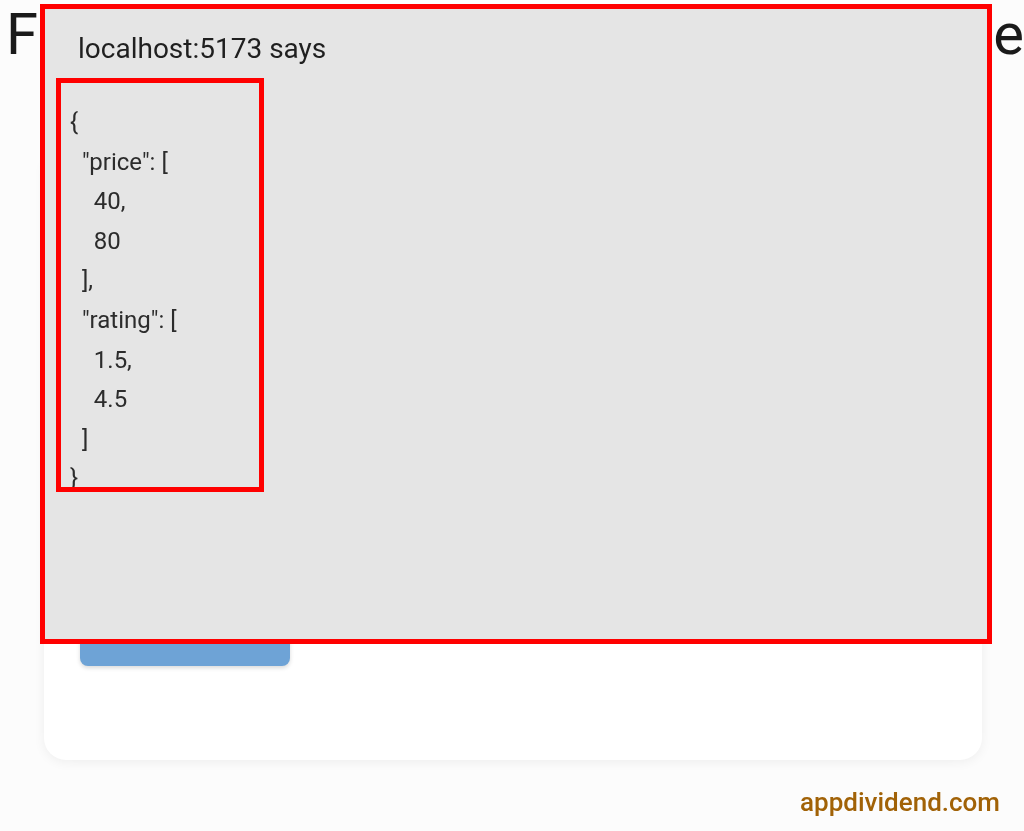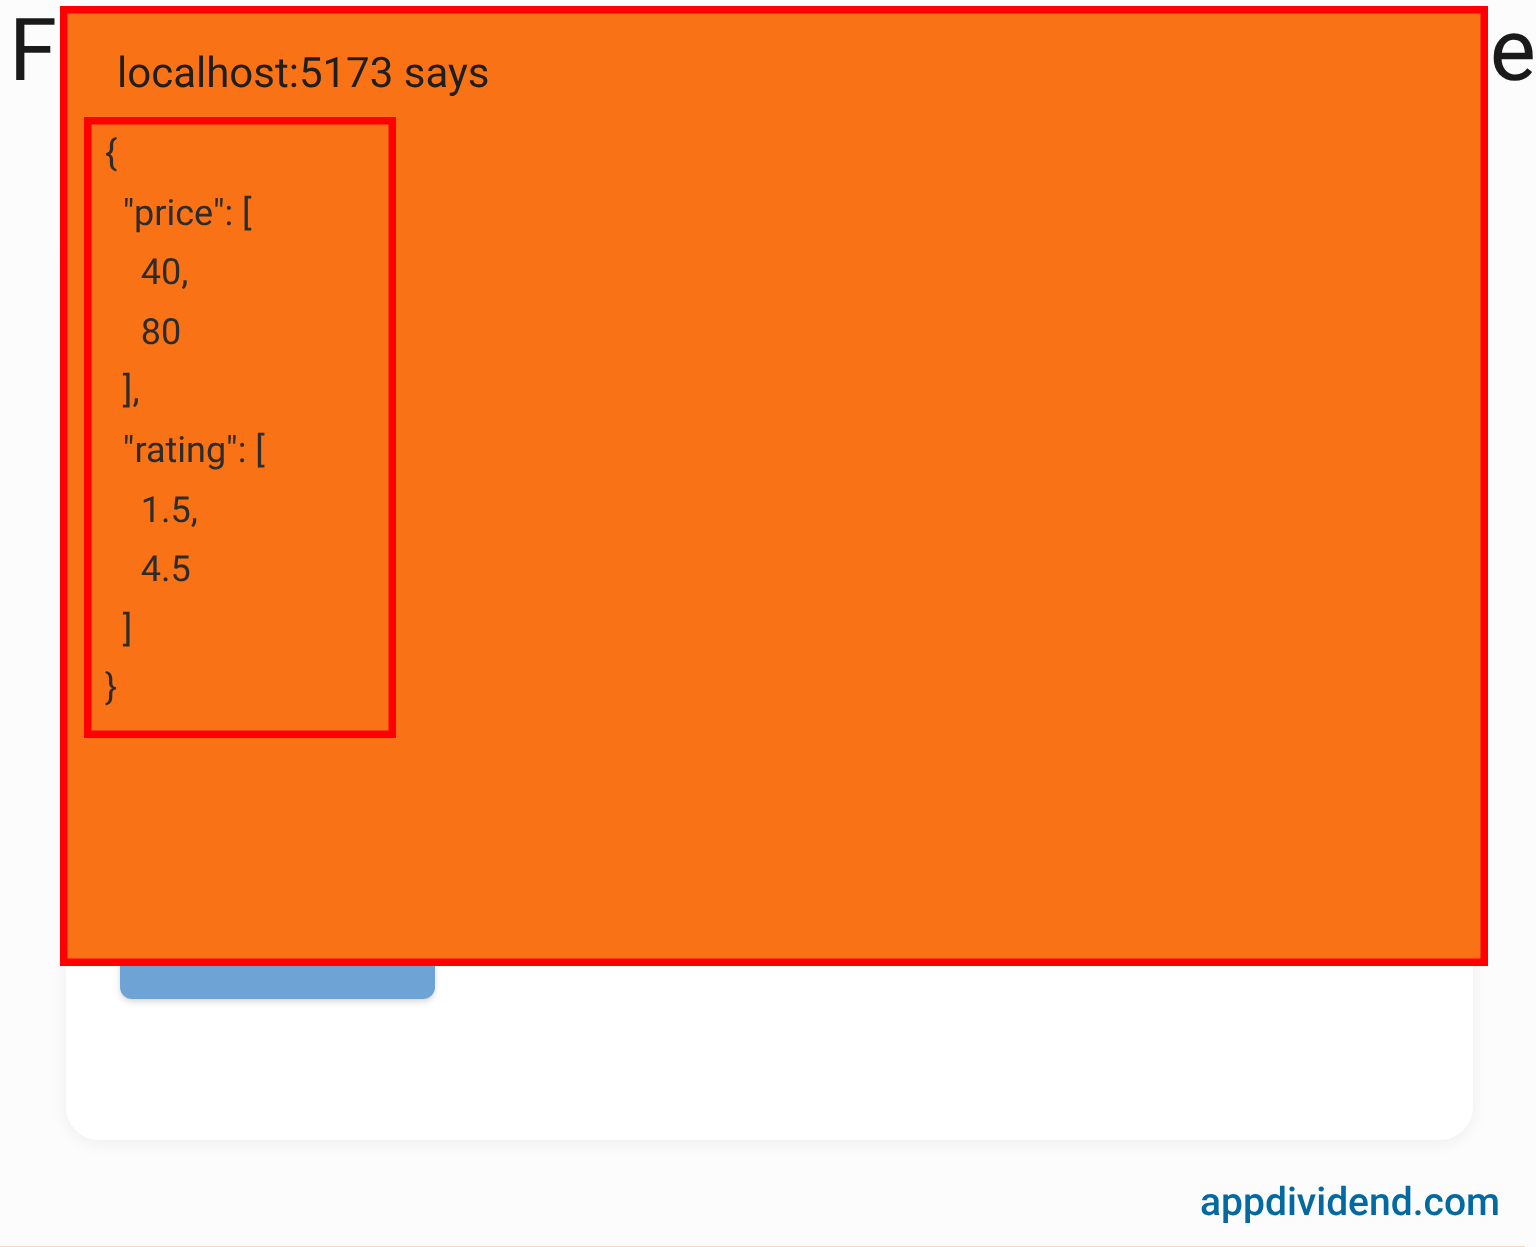--- a/index.html
+++ b/index.html
@@ -77,25 +77,26 @@
       border: 5px solid #ff0000;
       pointer-events: none;
       z-index: 50;
     }
     .dialog {
       position: absolute;
       top: 6px;
       left: 42px;
       width: 948px;
       height: 635px;
-      background: #f97316;
+      background: #e5e5e5;
       border-radius: 4px;
       z-index: 40;
       display: flex;
       flex-direction: column;
+      gap: 20px;
     }
     .dialog-title {
       padding: 26px 36px 18px 36px;
       font-size: 28px;
       font-weight: 400;
       color: #1f1f1f;
     }
     .dialog-content {
       flex: 1;
       padding: 0 36px 0 28px;
@@ -139,21 +140,21 @@
       letter-spacing: 1px;
       cursor: pointer;
       display: flex;
       align-items: center;
       justify-content: center;
     }
     .watermark {
       position: absolute;
       bottom: 14px;
       right: 24px;
-      color: #0369a1;
+      color: #a16207;
       font-size: 26px;
       font-weight: 500;
       z-index: 70;
     }
   </style>
 </head>
 <body>
 
 <div class="page-bg">
   <div class="page-title-fragment-left">F</div>

